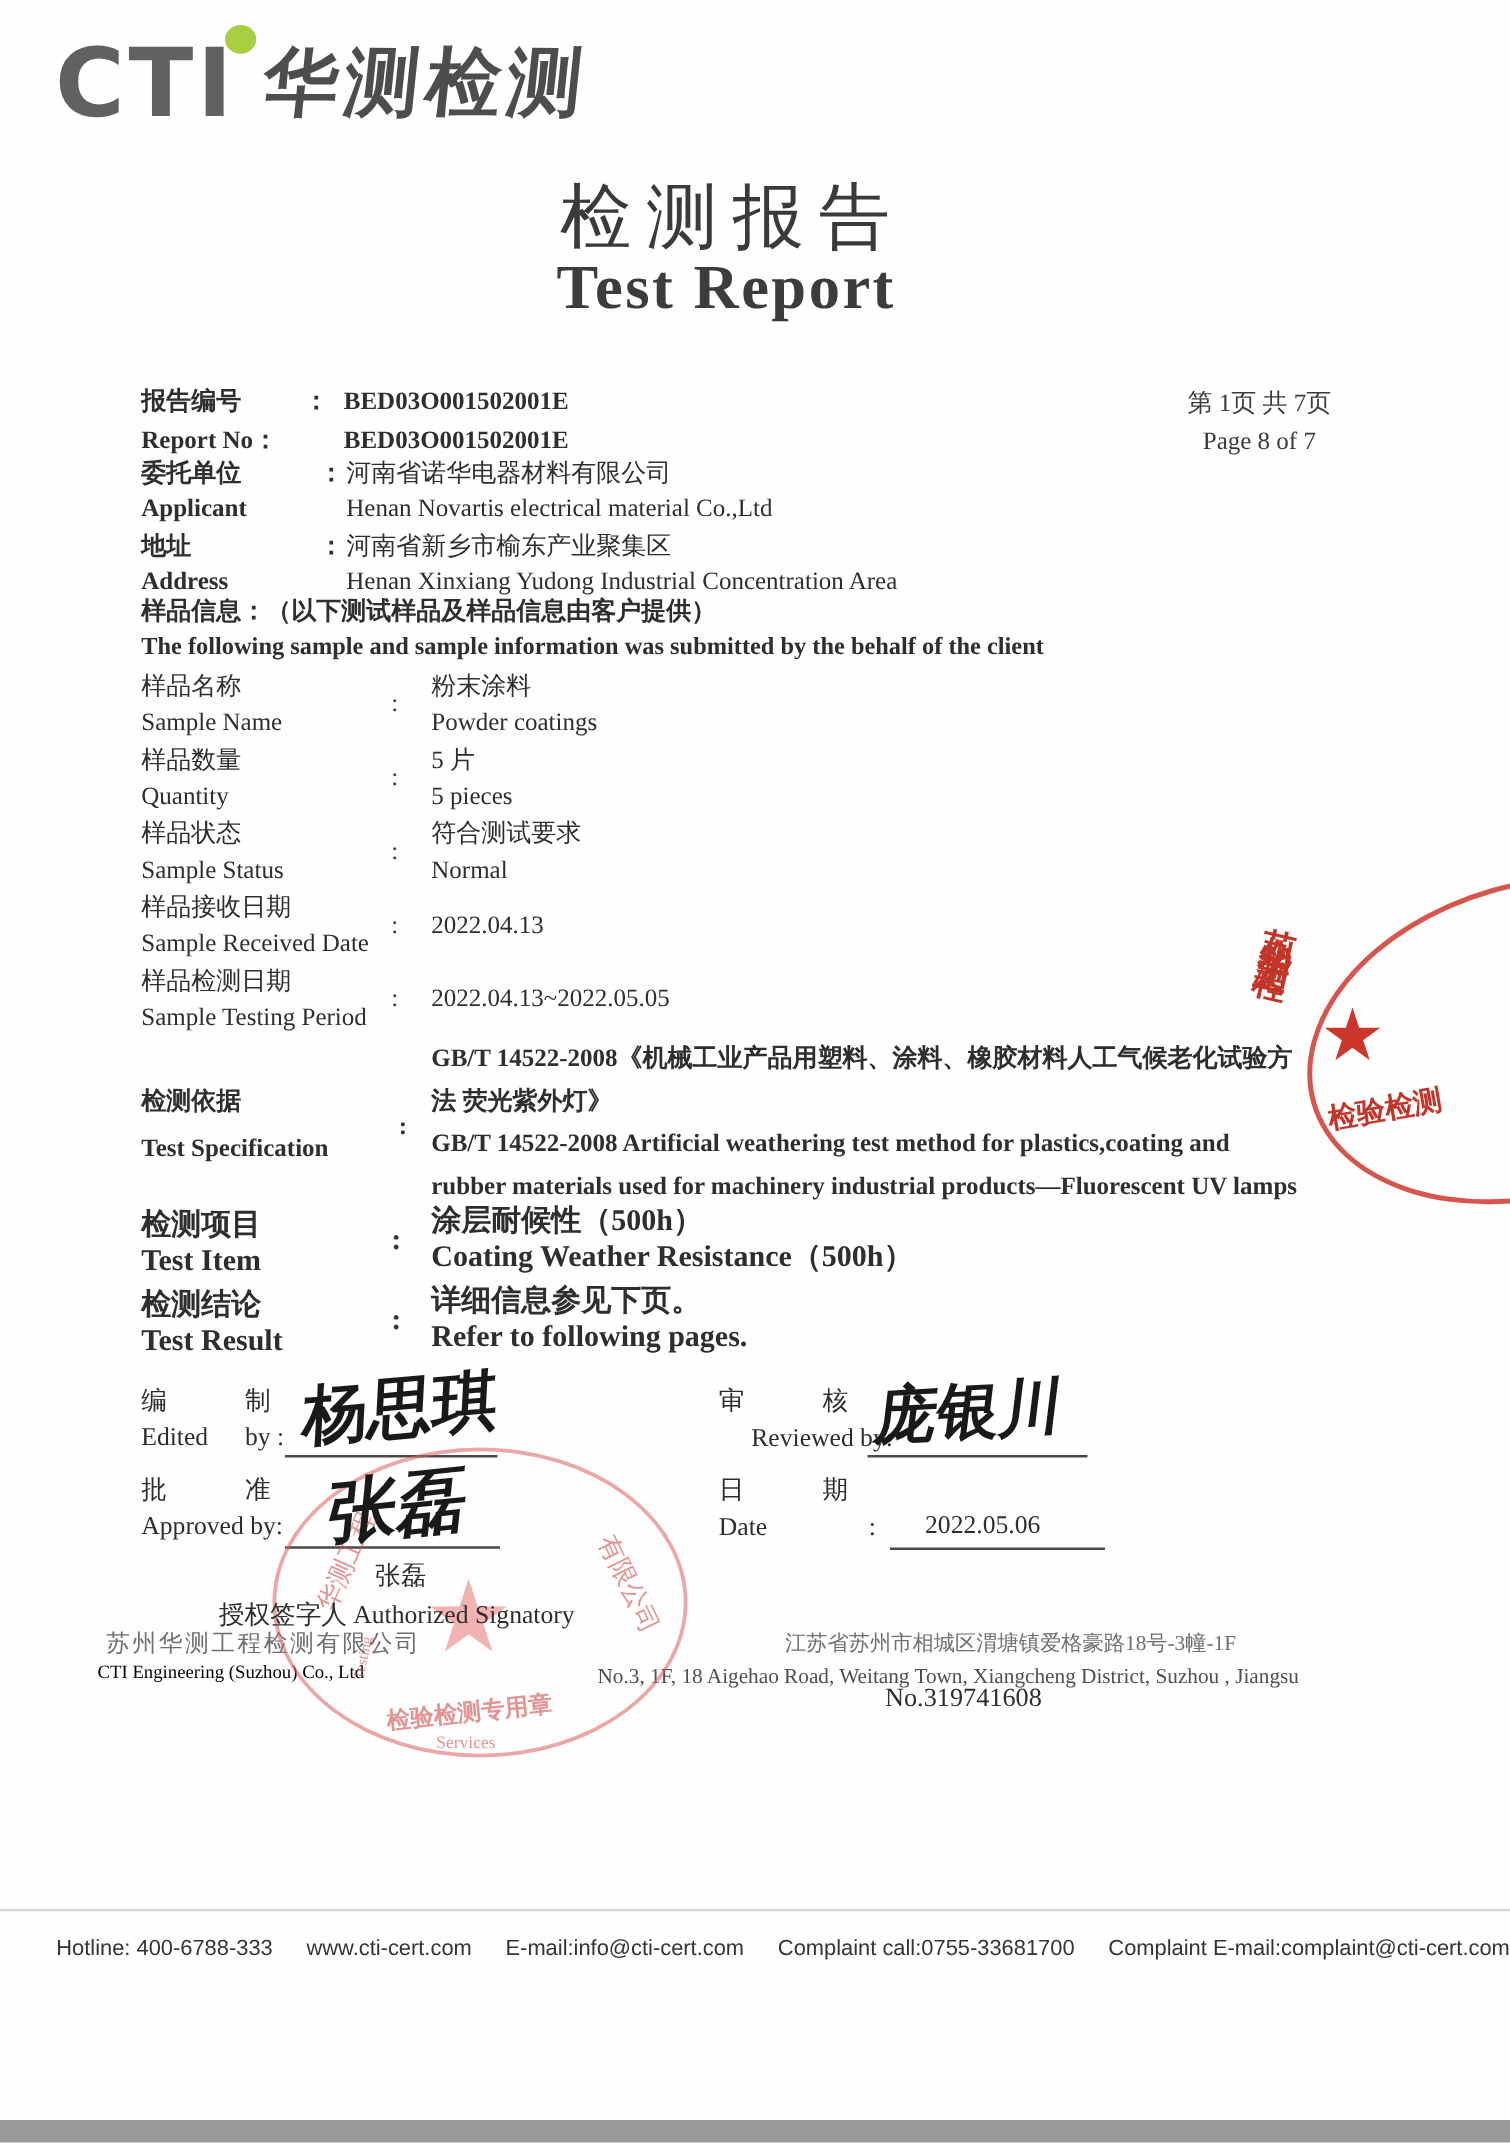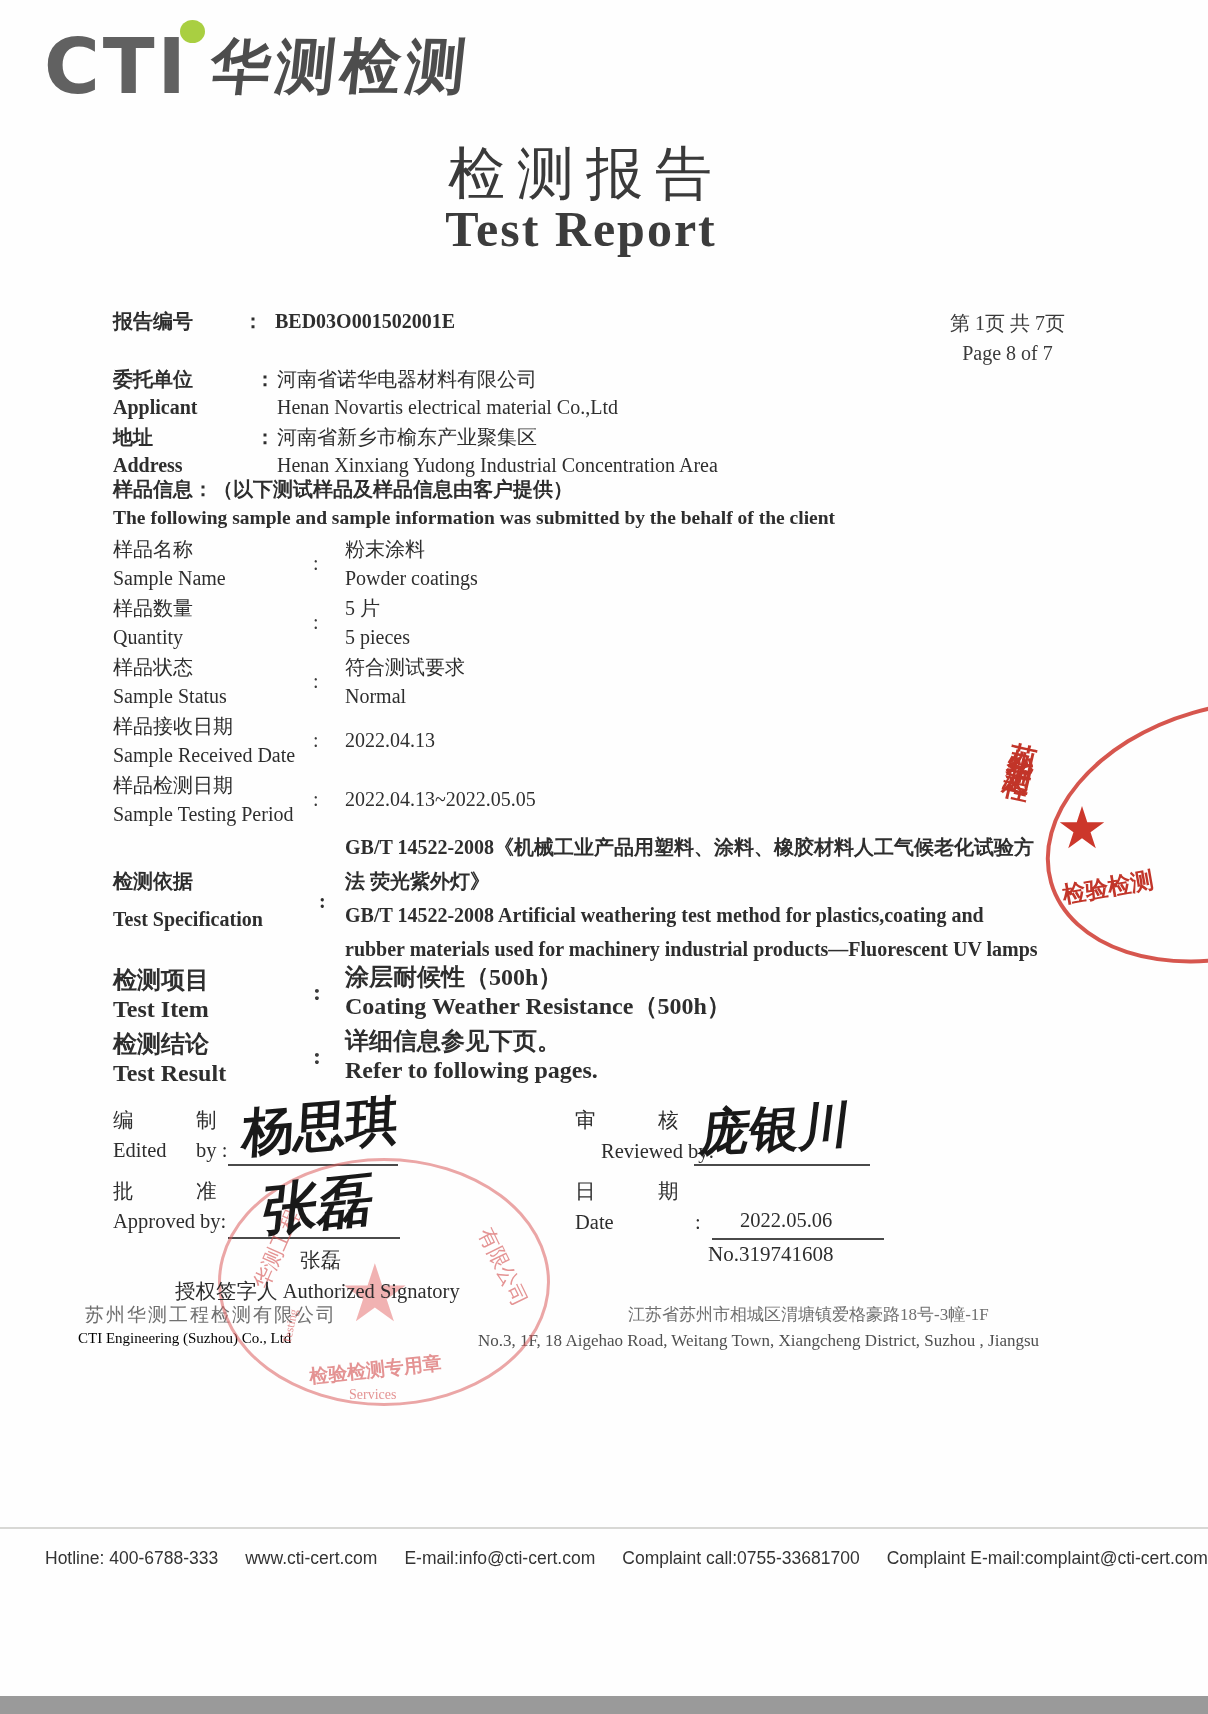--- a/index.html
+++ b/index.html
@@ -97,20 +97,23 @@
     <span class="logo-zh">华测检测</span>
   </div>
 
   <div class="title-zh">检测报告</div>
   <div class="title-en">Test Report</div>
 
   <div class="meta">
     <div>
       <span class="ml-label">报告编号</span><span class="ml-colon">：</span><span>BED03O001502001E</span>
     </div>
+    <div>
+      <span class="ml-label2">Report No：</span><span>BED03O001502001E</span>
+    </div>
     <div class="meta-page">
       <div>第 1页  共 7页</div>
       <div>Page 8 of 7</div>
     </div>
   </div>
 
   <div class="applicants">
     <div class="app-row">
       <div><span class="a-label">委托单位</span><span class="a-colon">：</span><span>河南省诺华电器材料有限公司</span></div>
       <div><span class="a-label-en">Applicant</span><span>Henan Novartis electrical material Co.,Ltd</span></div>
@@ -245,21 +248,21 @@
   <span class="sig" style="left:300px; top:1246px; z-index:6;">张磊</span>
 
   <span class="sig" style="left:575px; top:1177px;">日</span>
   <span class="sig" style="left:658px; top:1177px;">期</span>
   <span class="sig" style="left:575px; top:1211px;">Date</span>
   <span class="sig" style="left:695px; top:1211px;">:</span>
   <span class="sig" style="left:740px; top:1209px;">2022.05.06</span>
   <div class="sig-line" style="left:712px; top:1238px; width:172px;"></div>
 
   <span class="sig" style="left:175px; top:1277px; z-index:6;">授权签字人 Authorized Signatory</span>
-  <span class="sig" style="left:708px; top:1242px; font-size:21px;">No.319741608</span>
+  <span class="sig" style="left:708px; top:1346px; font-size:21px;">No.319741608</span>
 
   <span class="sig faded" style="left:85px; top:1302px; font-size:19px; letter-spacing:2px;">苏州华测工程检测有限公司</span>
   <span class="sig" style="left:78px; top:1330px; font-size:15px; color:#000000;">CTI Engineering (Suzhou) Co., Ltd</span>
   <span class="sig faded" style="left:628px; top:1303px; font-size:17px;">江苏省苏州市相城区渭塘镇爱格豪路18号-3幢-1F</span>
   <span class="sig" style="left:478px; top:1331px; font-size:17px; color:#4f4f4f;">No.3, 1F, 18 Aigehao Road, Weitang Town, Xiangcheng District, Suzhou , Jiangsu</span>
 
   <div class="stamp">
     <span class="st-left">华测工程</span>
     <span class="st-right">有限公司</span>
     <span class="st-star">★</span>

